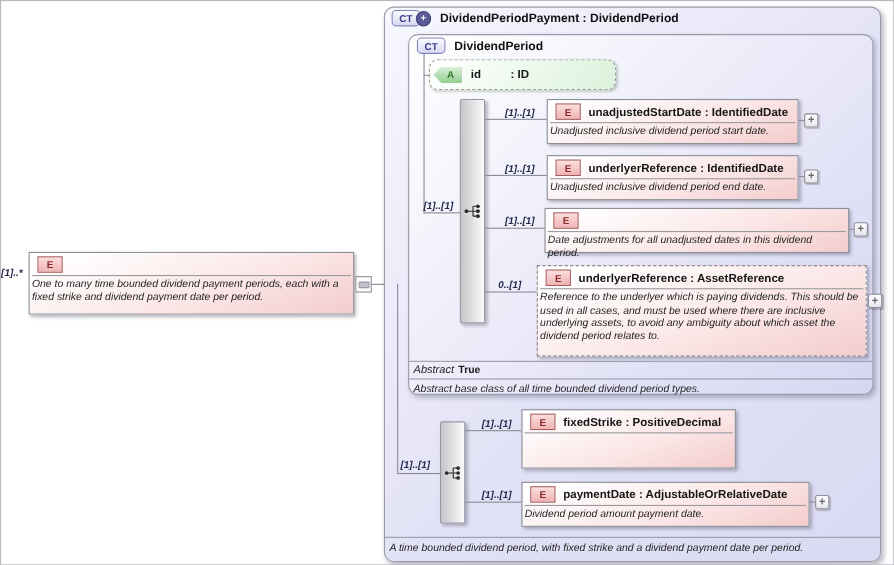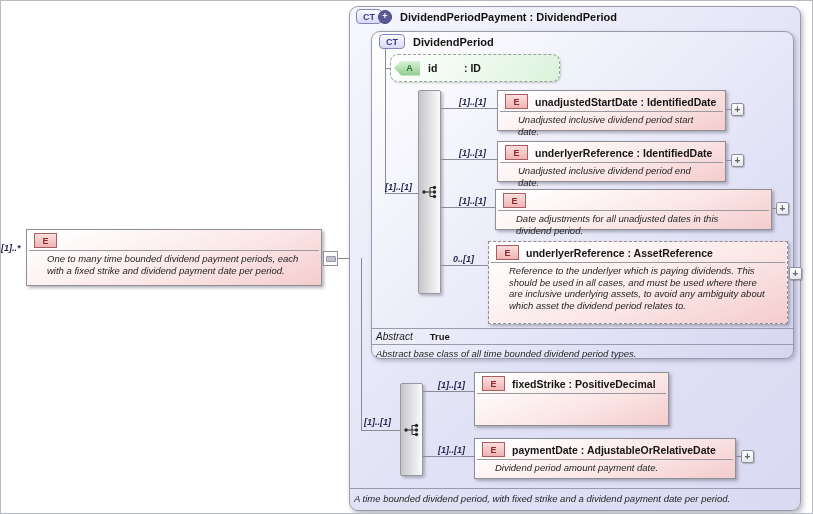--- a/index.html
+++ b/index.html
@@ -41,21 +41,21 @@
   .ebox.dashed{border-style:dashed;}
   .trow{display:flex;align-items:center;gap:7px;padding:3px 6px 2px 7px;white-space:nowrap;}
   .etitle{font-weight:bold;font-size:10.5px;color:#151515;}
   .badge-e{
     display:inline-flex;align-items:center;justify-content:center;flex:0 0 auto;
     width:21px;height:13px;border:1px solid #aa5d5d;
     background:linear-gradient(to bottom,#fbdede,#f0b4b4);
     color:#8c2a2a;font-weight:bold;font-size:9px;
   }
   .sep{border-top:1px solid #99999f;margin:0 2px;}
-  .desc{font-style:italic;font-size:9.5px;color:#1f1f1f;padding:2px 20px 3px;line-height:1.22;}
+  .desc{font-style:italic;font-size:9.5px;color:#1f1f1f;padding:2px 2px 3px;line-height:1.22;}
   .facetrow{display:flex;gap:14px;padding:2px 7px 1px;align-items:baseline;}
   .facet-label{font-style:italic;font-size:9.5px;color:#1f1f1f;margin-top:46px;}
   .facet-value{font-size:9px;font-weight:bold;color:#8585a8;}
   
   .attr-box{
     position:absolute;box-sizing:border-box;border:1px dashed #9aa09a;border-radius:8px;
     background:linear-gradient(120deg,#ffffff 0%,#eaf8ea 60%,#dcf2dc 100%);
     display:flex;align-items:center;gap:8px;padding:0 6px 0 3px;
     box-shadow:1px 1px 2px rgba(90,110,90,.3);
   }
@@ -83,21 +83,21 @@
     color:#666;font-weight:bold;font-size:10px;line-height:1;
     box-shadow:1px 1px 1px rgba(0,0,0,.2);
   }
   .minusbox{
     position:absolute;width:15px;height:15px;box-sizing:border-box;border:1px solid #8f8f97;
     background:#fdfdfe;display:flex;align-items:center;justify-content:center;
   }
   .minus-glyph{width:8px;height:4px;background:#c2c2cc;border:1px solid #9a9aa4;border-radius:1px;}
   
   .row-line{position:absolute;height:1px;background:#9a9aaa;}
-  .abs-row{position:absolute;display:flex;gap:17px;align-items:baseline;}
+  .abs-row{position:absolute;display:flex;gap:4px;align-items:baseline;}
   .abs-label{font-style:italic;font-size:10px;color:#1b1b1b;}
   .abs-value{font-weight:bold;font-size:9.5px;color:#1b1b1b;}
   .foot-text{position:absolute;font-style:italic;font-size:9.5px;color:#1f1f1f;white-space:nowrap;}
 </style>
 </head>
 <body>
 
 <div class="canvas">
 
   <div class="card" style="left:0px;top:242px;width:28px;text-align:left;">[1]..*</div>

